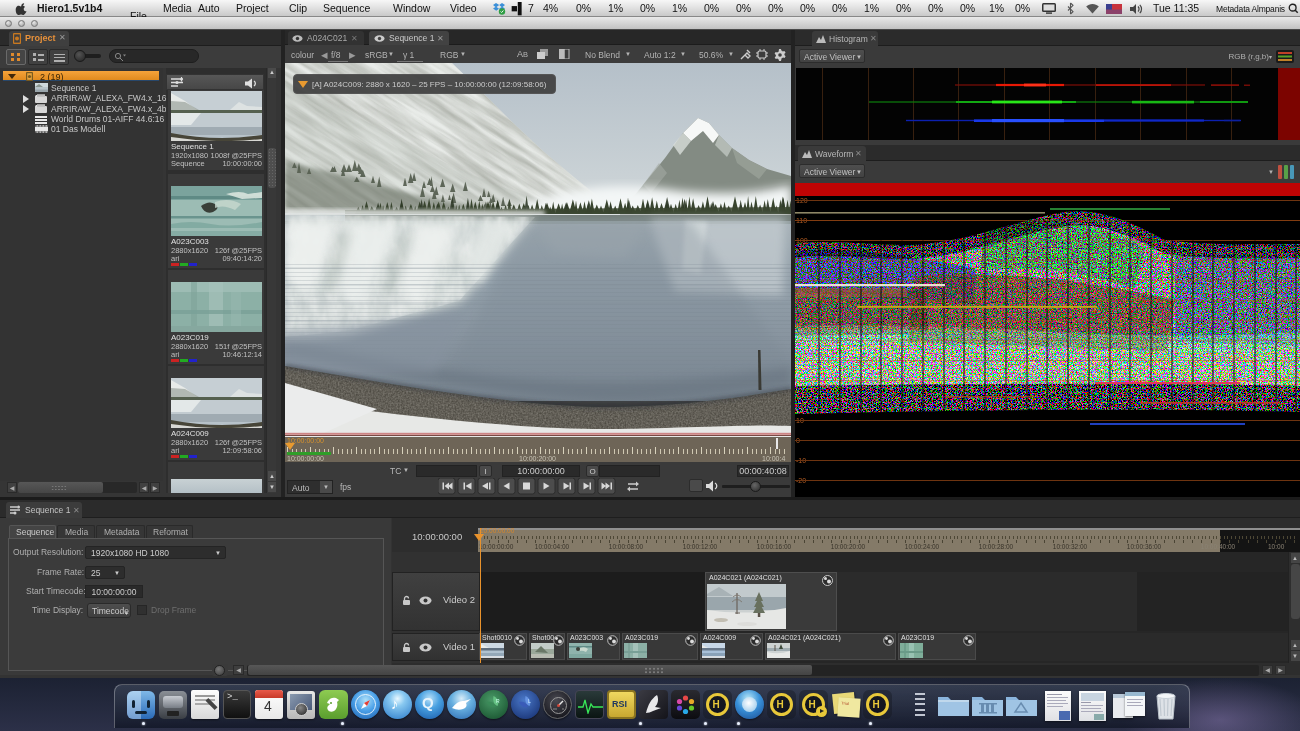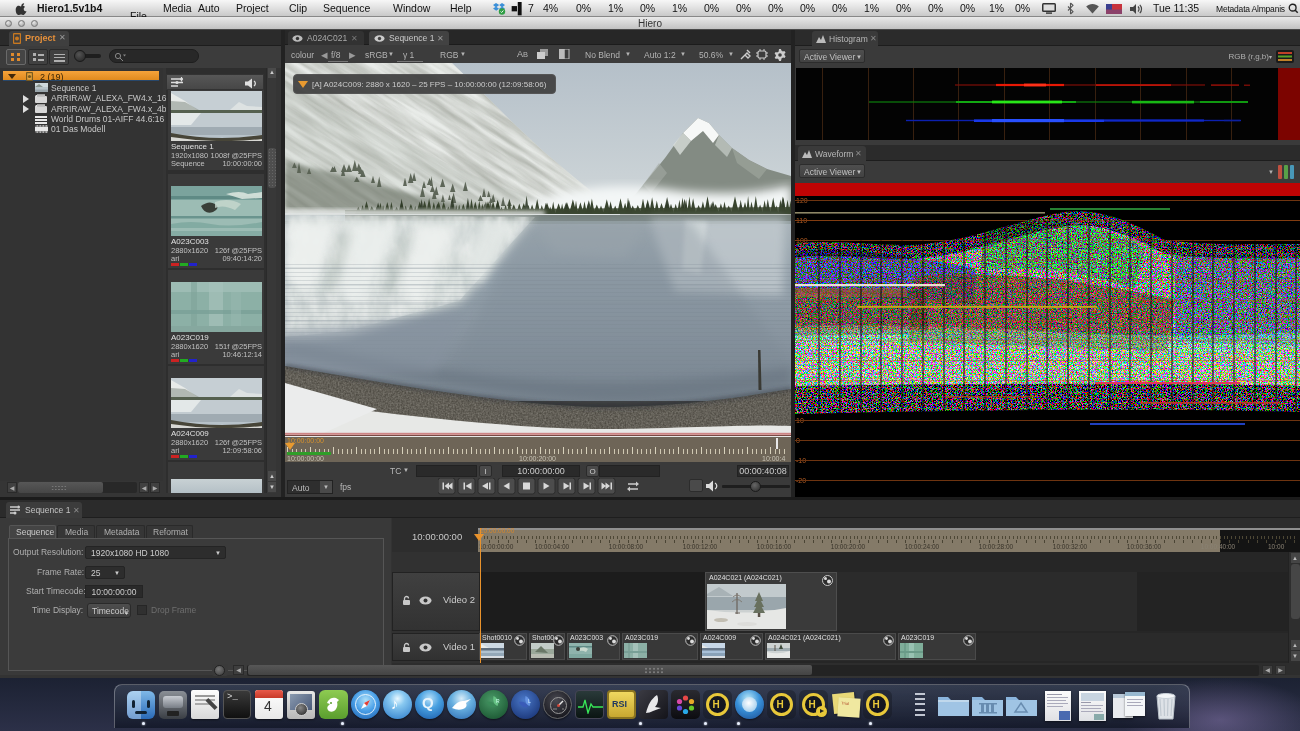--- a/index.html
+++ b/index.html
@@ -19,21 +19,21 @@
       <path fill="#333" d="M9.2 1.2c-.1.8-.4 1.5-.9 2-.5.6-1.3 1-2 1-.1-.8.3-1.6.8-2.1.5-.6 1.4-1 2.1-.9zM11.5 9.3c-.3.8-.5 1.1-.9 1.8-.6.9-1.4 2-2.4 2-.9 0-1.1-.6-2.3-.6-1.2 0-1.5.6-2.3.6-1 0-1.7-1-2.3-1.9C.6 9.4.4 6.8 1.2 5.4c.5-1 1.4-1.6 2.3-1.6.9 0 1.4.6 2.2.6.7 0 1.1-.6 2.2-.6.8 0 1.6.4 2.1 1.1-1.9 1-1.6 3.5.5 4.4z"></path>
     </svg>
 <b class="tx" style="left:37px;top:2px">Hiero1.5v1b4</b>
 <span class="tx" style="left:130px;top:10px">File</span>
 <span class="tx" style="left:163px;top:2px">Media</span>
 <span class="tx" style="left:198px;top:2px">Auto</span>
 <span class="tx" style="left:236px;top:2px">Project</span>
 <span class="tx" style="left:289px;top:2px">Clip</span>
 <span class="tx" style="left:323px;top:2px">Sequence</span>
 <span class="tx" style="left:393px;top:2px">Window</span>
-<span class="tx" style="left:450px;top:2px">Help</span>
+<span class="tx" style="left:450px;top:2px">Video</span>
 <svg class="ab" style="left:492px;top:2px" width="14" height="13" viewBox="0 0 14 13">
       <path fill="#3a8fd8" d="M4 1l3.2 2L4.5 5 7 6.8 4.2 8.7 1 6.6 3.5 5 1 3.1zM10 1l3 2.1L10.6 5 13 6.6l-3.1 2L7.1 6.8 9.6 5 7.2 3z"></path>
       <circle cx="10" cy="9.5" r="3.2" fill="#2f9e44"></circle>
       <path d="M8.6 9.5l1 1 1.8-2" stroke="#fff" stroke-width=".9" fill="none"></path>
     </svg>
 <span class="tx" style="left:511px;top:2px;font-weight:bold;font-size:11px">■▌</span>
 <span class="tx" style="left:528px;top:2px">7</span>
 <span class="tx" style="left:543px;top:2px">4%</span>
 <span class="tx" style="left:576px;top:2px">0%</span>
 <span class="tx" style="left:608px;top:2px">1%</span>
@@ -77,21 +77,20 @@
 <svg class="ab" style="left:1288px;top:2.5px" width="11" height="11" viewBox="0 0 13 13">
       <circle cx="5.5" cy="5.5" r="4" stroke="#222" stroke-width="1.6" fill="none"></circle>
       <path d="M8.5 8.5l3 3" stroke="#222" stroke-width="1.8"></path>
     </svg>
 </div>
 
 <div class="ab" id="titlebar" style="left:0;top:17px;width:1300px;height:13px;background:linear-gradient(180deg,#e9e9e9,#c2c2c2);border-bottom:1px solid #4a4a4a;">
 <div class="ab" style="left:5px;top:2.5px;width:7px;height:7px;border-radius:50%;background:radial-gradient(circle at 35% 30%,#e8e8e8,#9a9a9a);border:1px solid #777"></div>
 <div class="ab" style="left:18px;top:2.5px;width:7px;height:7px;border-radius:50%;background:radial-gradient(circle at 35% 30%,#e8e8e8,#9a9a9a);border:1px solid #777"></div>
 <div class="ab" style="left:31px;top:2.5px;width:7px;height:7px;border-radius:50%;background:radial-gradient(circle at 35% 30%,#e8e8e8,#9a9a9a);border:1px solid #777"></div>
-<div class="tx" style="left:0;top:1px;width:1300px;text-align:center;font-size:10px;color:#333;">Hiero</div>
 </div>
 
 <div class="ab" id="main" style="left:0;top:30px;width:1300px;height:648px;background:#222;"></div>
 
 <div class="ab" id="proj" style="left:0;top:30px;width:281px;height:467px;background:#353535;">
  <div class="ab" style="left:0;top:0;width:281px;height:16px;background:#2b2b2b;border-bottom:1px solid #1d1d1d">
   <div class="ab" style="left:9px;top:1px;width:60px;height:15px;background:#3f3f3f;border-radius:3px 3px 0 0">
    <svg class="ab" style="left:3px;top:2px" width="10" height="11" viewBox="0 0 10 11">
           <rect x="1" y="0" width="8" height="11" rx="1" fill="#c87820"></rect>
           <rect x="2.2" y="1.4" width="5.6" height="8.2" fill="#3f3f3f"></rect>

